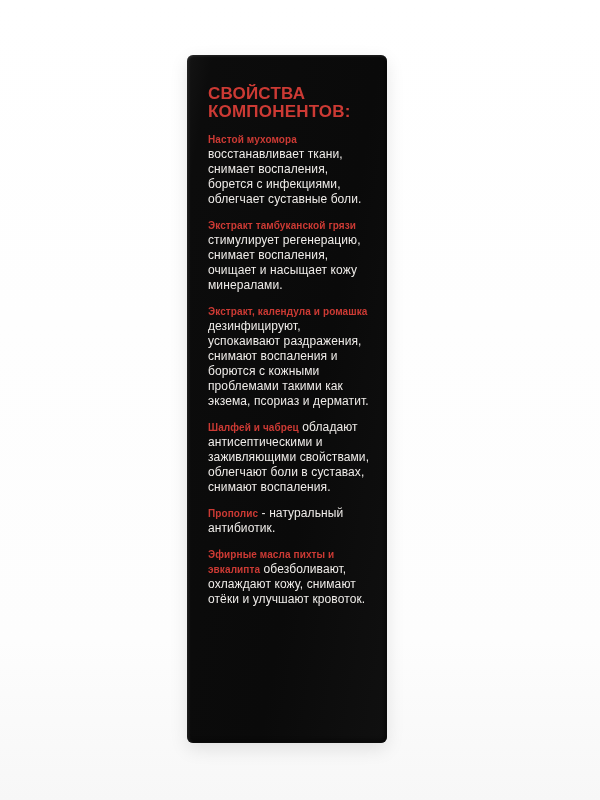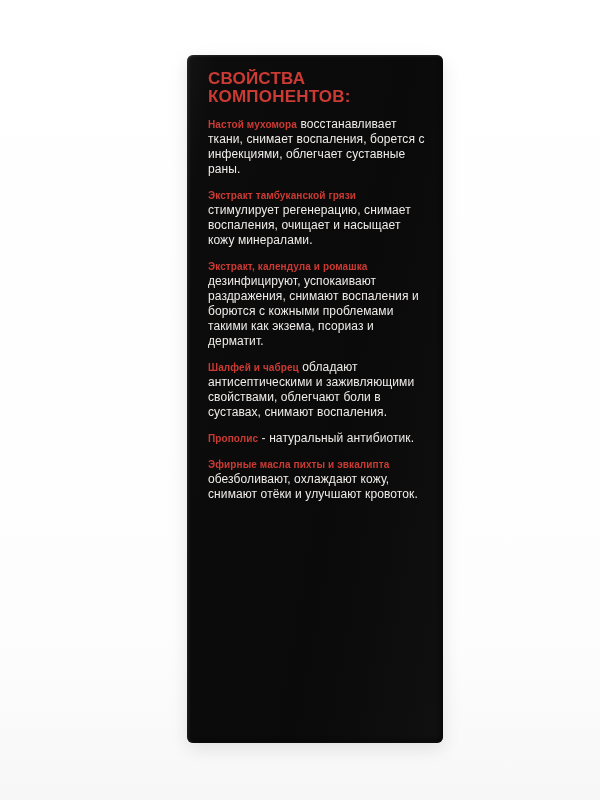--- a/index.html
+++ b/index.html
@@ -18,25 +18,25 @@
   }
   .scene{
     position:absolute;
     inset:0;
     background:linear-gradient(180deg,#ffffff 0%,#fdfdfd 80%,#f7f7f7 100%);
   }
   .box{
     position:absolute;
     left:187px;
     top:55px;
-    width:256px;
+    width:200px;
     height:688px;
     background:linear-gradient(100deg,#141414 0%,#0c0c0c 8%,#0a0a0a 60%,#101010 100%);
     border-radius:6px;
-    padding:15px 17px 0 21px;
+    padding:30px 17px 0 21px;
     box-shadow:
       inset 2px 0 3px rgba(255,255,255,0.08),
       inset 0 2px 2px rgba(255,255,255,0.05),
       inset -2px -2px 4px rgba(0,0,0,0.65),
       0 6px 18px rgba(0,0,0,0.10);
     overflow:hidden;
   }
   .title{
     color:var(--red);
     font-size:17px;
@@ -62,21 +62,21 @@
 <body>
 
 <div class="scene">
   <div class="box">
 
     <h1 class="title">СВОЙСТВА КОМПОНЕНТОВ:</h1>
 
     <div class="section">
       <p>
         <span class="head">Настой мухомора</span>
-        <span class="body">восстанавливает ткани, снимает воспаления, борется с инфекциями, облегчает суставные раны.</span>
+        <span class="body">восстанавливает ткани, снимает воспаления, борется с инфекциями, облегчает суставные боли.</span>
       </p>
     </div>
 
 
     <div class="section">
       <p>
         <span class="head">Экстракт тамбуканской грязи</span>
         <span class="body">стимулирует регенерацию, снимает воспаления, очищает и насыщает кожу минералами.</span>
       </p>
     </div>

